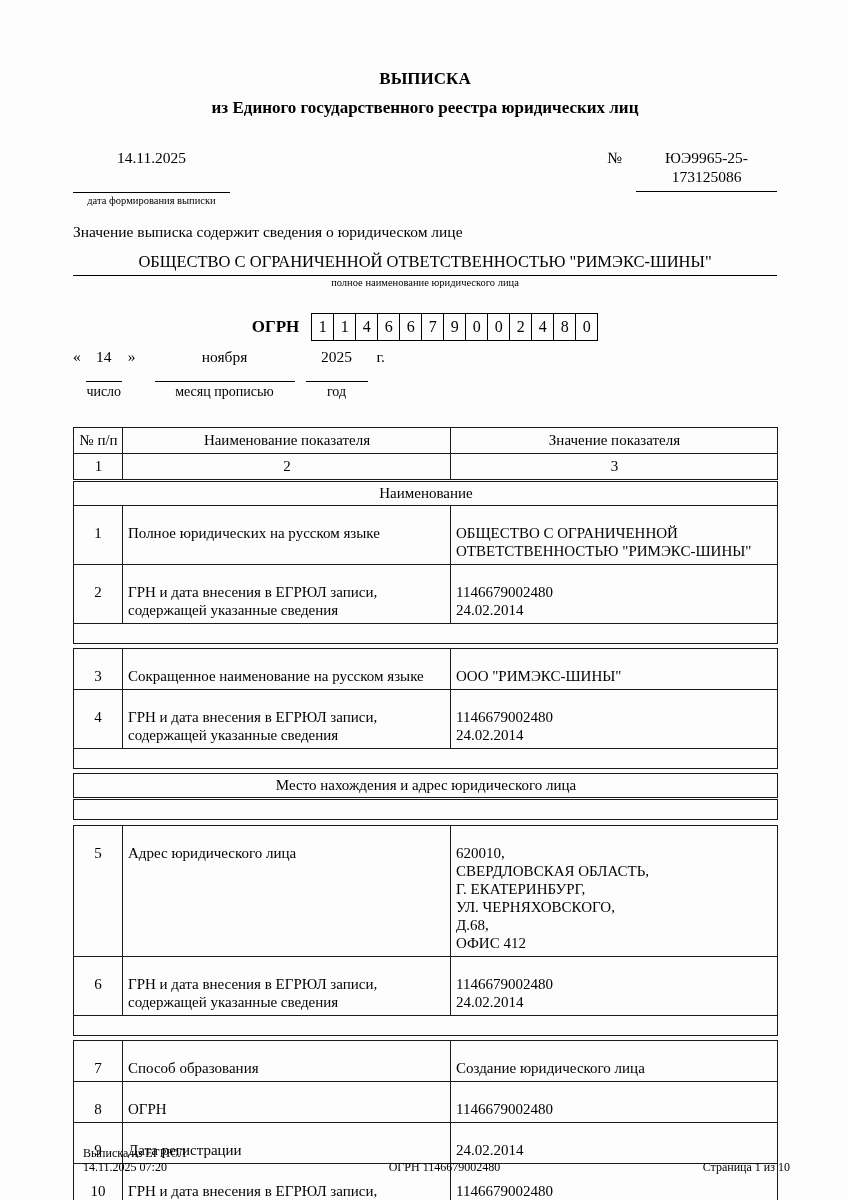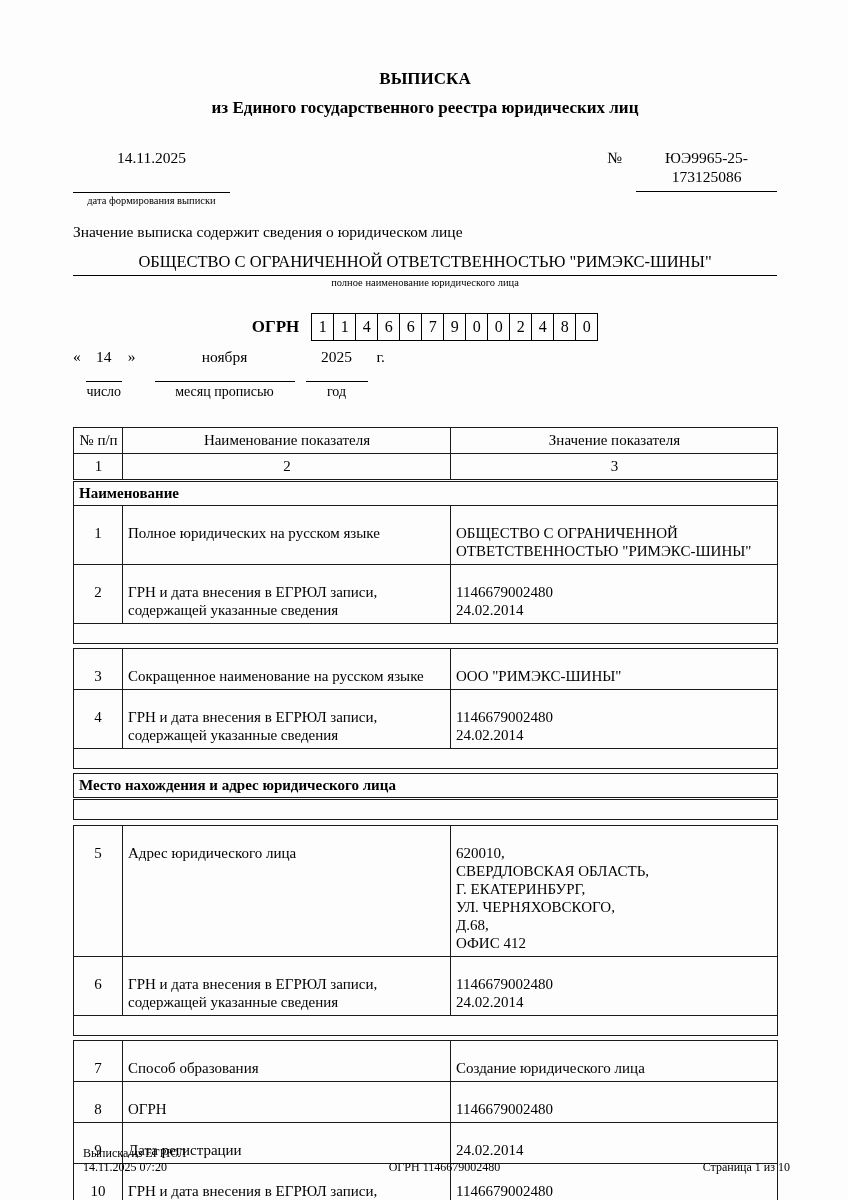--- a/index.html
+++ b/index.html
@@ -50,21 +50,21 @@
   .dw-month { width: 140px; margin-left: 19px; }
   .dw-year { width: 62px; margin-left: 11px; }
   .dw-suffix { margin-left: 9px; }
 
   table { border-collapse: collapse; width: 704px; table-layout: fixed; }
   td { border: 1px solid #1a1a1a; font-size: 15px; line-height: 1.2;
        padding: 18px 4px 4px 5px; vertical-align: top; white-space: pre-line; }
   col.c1 { width: 49px; } col.c2 { width: 328px; } col.c3 { width: 327px; }
   .num-cell { text-align: center; padding-left: 1px; padding-right: 1px; }
   .th-cell { text-align: center; padding-top: 3px; padding-bottom: 4px; }
-  .section-cell { font-weight: bold; padding-top: 2px; padding-bottom: 3px; }
+  .section-cell { text-align: center; font-weight: normal; padding-top: 2px; padding-bottom: 3px; }
   .spacer-cell { height: 20px; padding: 0; }
 
   .tbl-head { margin-top: 27px; }
   .tbl-name { margin-top: 1px; }
   .tbl-shortname { margin-top: 4px; }
   .tbl-place-hdr { margin-top: 4px; }
   .tbl-place-spacer { margin-top: 1px; }
   .tbl-address { margin-top: 5px; }
   .tbl-reg { margin-top: 4px; }
 

